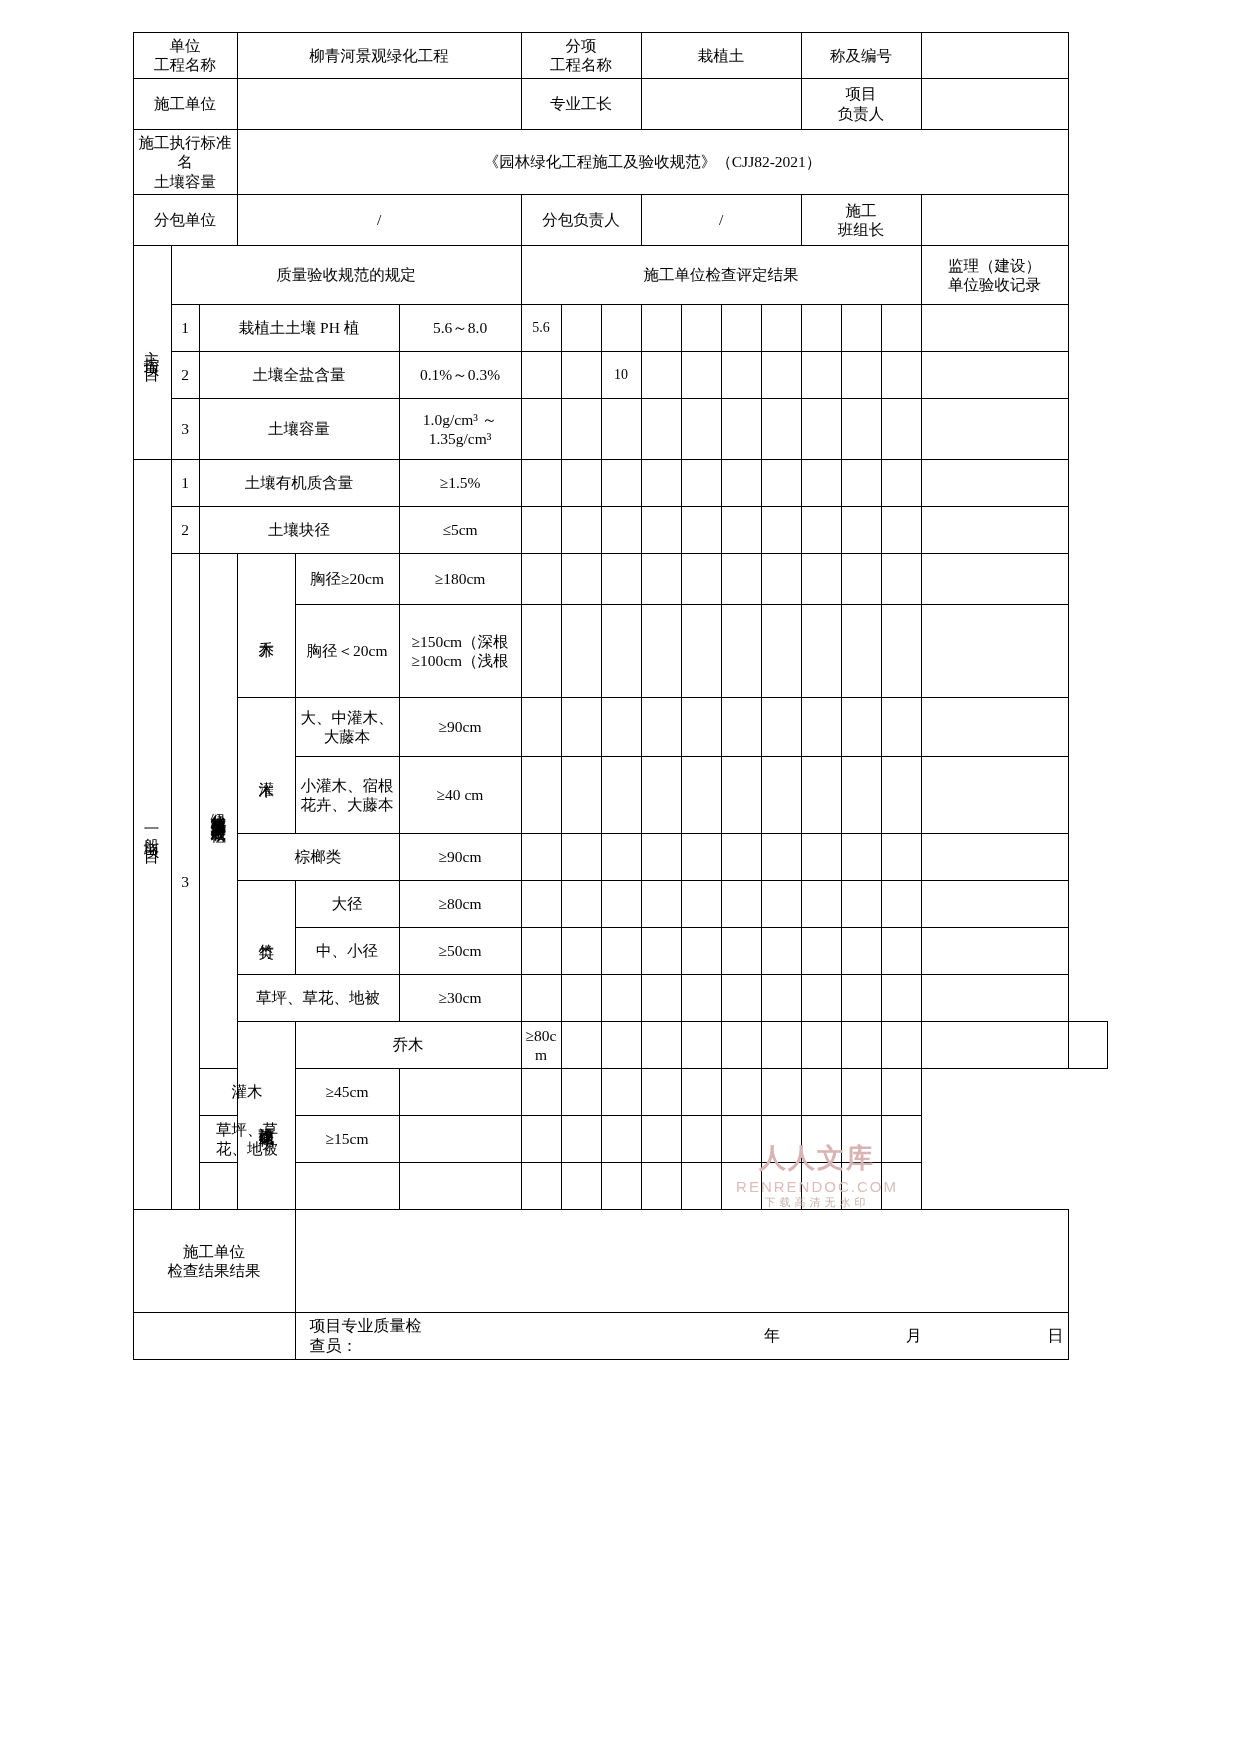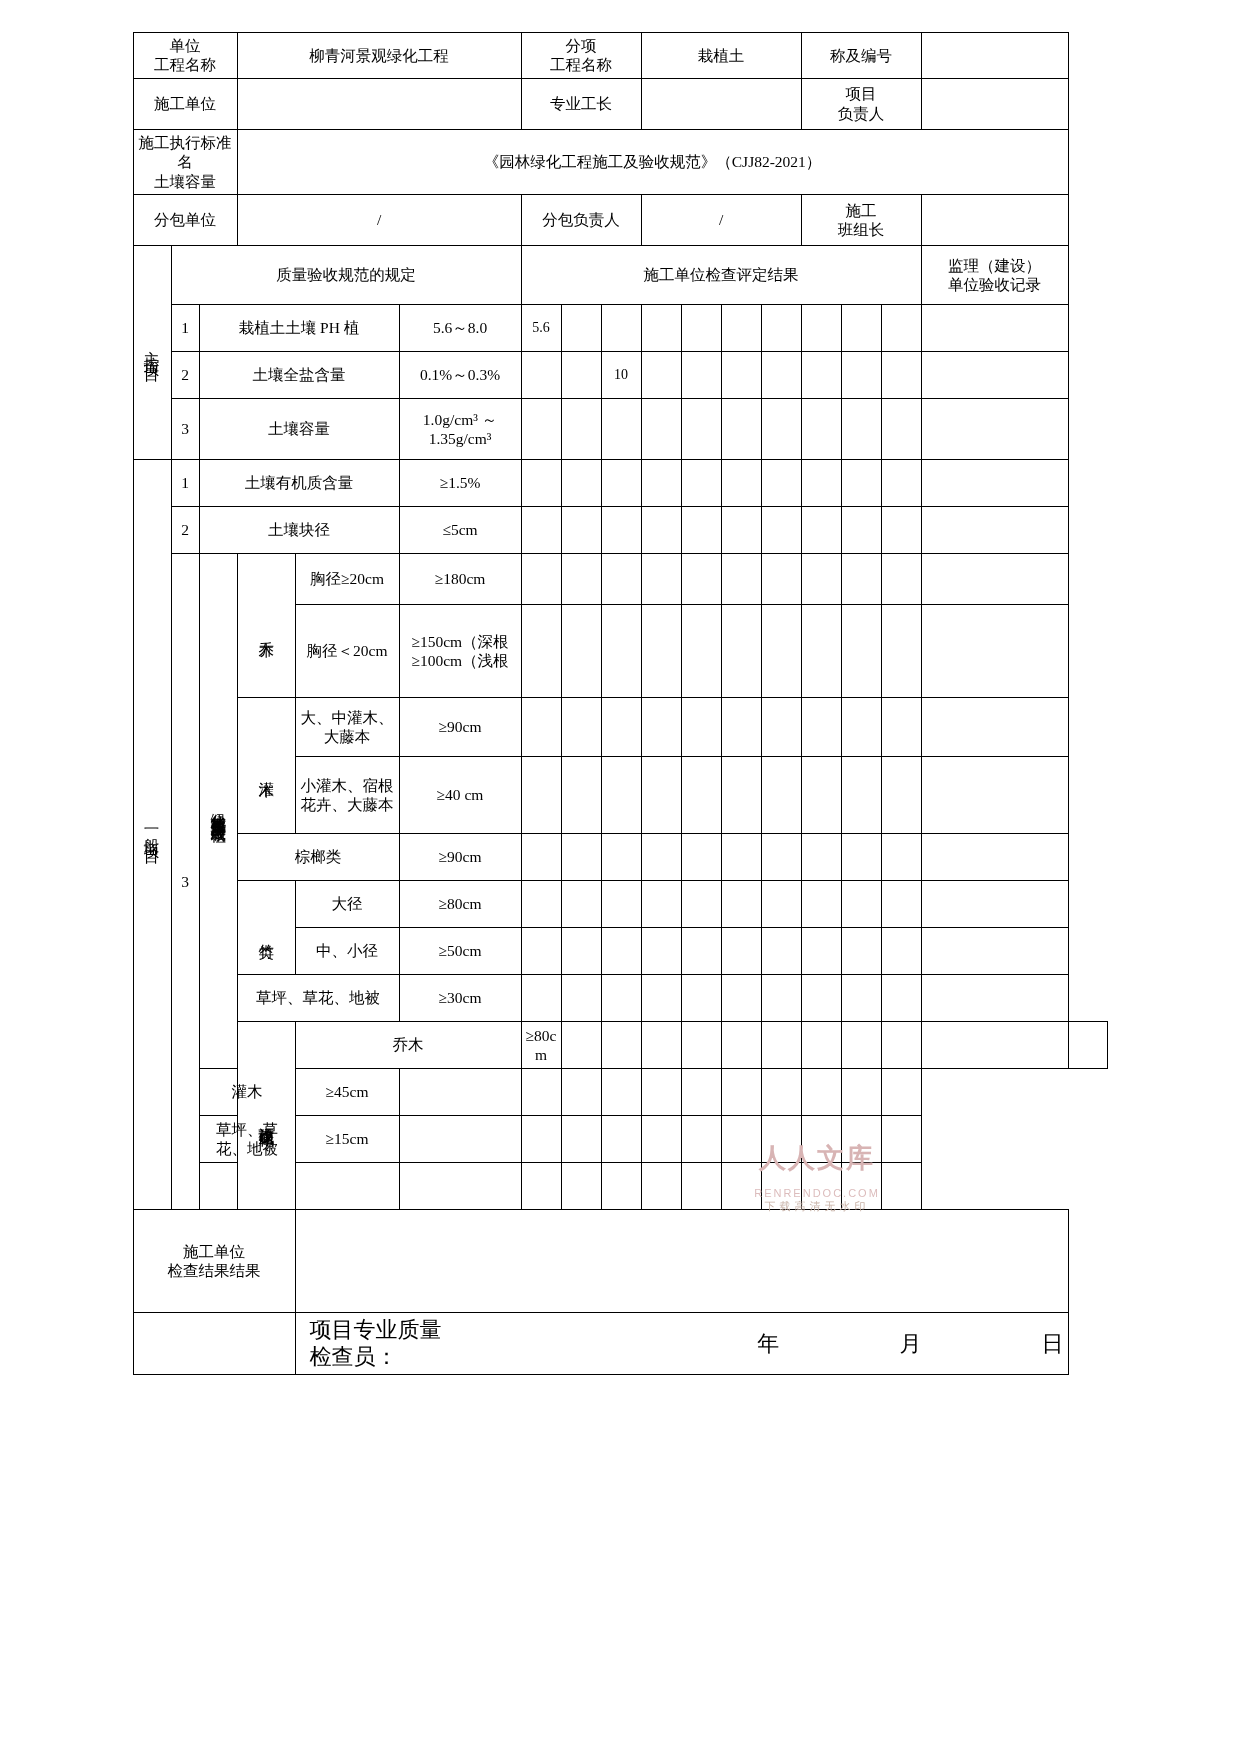--- a/index.html
+++ b/index.html
@@ -72,21 +72,21 @@
   }
   .sig-label {
     line-height: 1.5;
   }
   .footer-row td {
     height: 40px;
   }
   .footer-inner {
     display: flex;
     align-items: center;
-    font-size: 22px;
+    font-size: 16px;
     padding-left: 10px;
     gap: 40px;
   }
   .footer-inner .lbl { }
   .footer-inner .sp1 { width: 330px; display:inline-block; }
   .footer-inner .sp2 { width: 60px; display:inline-block; }
   .watermark {
     position: absolute;
     left: 712px;
     top: 1108px;
@@ -96,24 +96,24 @@
     pointer-events: none;
     font-family: "Liberation Sans", "DejaVu Sans", sans-serif;
   }
   .watermark .wm-main {
     font-size: 27px;
     font-weight: bold;
     color: #d8b4b4;
     letter-spacing: 2px;
   }
   .watermark .wm-sub {
-    font-size: 11px;
+    font-size: 15px;
     color: #dcbcbc;
     letter-spacing: 2px;
-    margin-top: 11px;
+    margin-top: 2px;
   }
   .watermark .wm-sub2 {
     font-size: 11px;
     color: #c9b3a8;
     letter-spacing: 4px;
     margin-top: 0;
   }
 </style>
 </head>
 <body>

